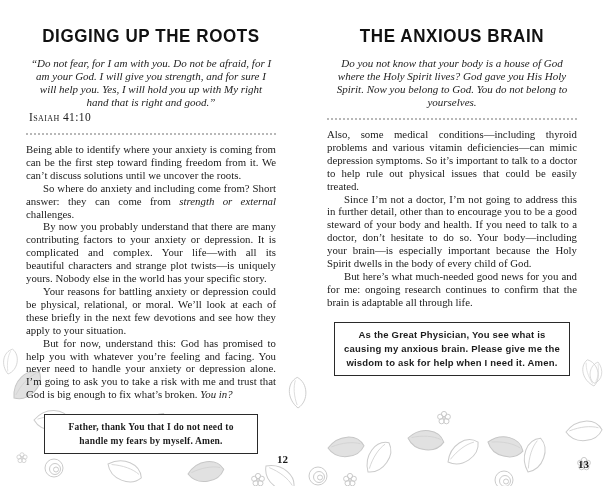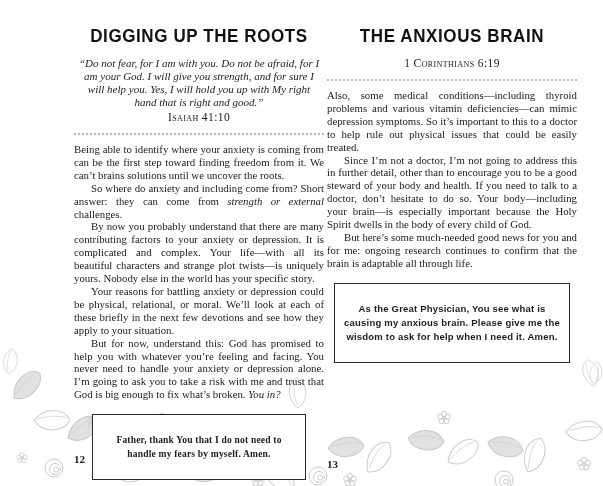--- a/index.html
+++ b/index.html
@@ -9,52 +9,52 @@
     font-family:"Liberation Serif", serif;
     color:#1a1a1a;
   }
   
   .decor{position:absolute;left:0;bottom:0;width:603px;height:140px;z-index:0;}
   .decor .ln{fill:none;stroke:#cbcbcb;stroke-width:1;}
   .decor .fl{fill:#e1e1e1;stroke:#c6c6c6;stroke-width:1;}
   .decor .vein{fill:none;stroke:#d2d2d2;stroke-width:0.8;}
   
   .page{position:absolute;top:0;width:250px;height:486px;z-index:1;}
-  .page-left{left:26px;margin-left:48px;}
+  .page-left{left:26px;}
   .page-right{left:327px;}
   .chapter-title{
     margin:26px 0 0 0;text-align:center;
     font-family:"Liberation Sans", sans-serif;
     font-size:17px;font-weight:800;letter-spacing:0.6px;
     color:#111;transform:scaleY(1.08);transform-origin:top center;
     white-space:nowrap;
   }
   .scripture{
     margin:11px auto 0 auto;width:244px;text-align:center;
     font-style:italic;font-size:11px;line-height:13px;color:#222;
   }
   .scripture-ref{
-    margin-top:2px;text-align:center;font-style:normal;
+    margin-top:2px;text-align:left;font-style:normal;
     font-variant:small-caps;font-size:11.5px;letter-spacing:0.4px;color:#1a1a1a;font-family:Liberation Serif, serif;
   }
   .divider{border:0;border-top:2px dotted #b8b8b8;margin:9px 0 0 0;height:0;}
   .body-text{margin-top:8px;font-size:10.8px;line-height:12.9px;text-align:justify;}
   .body-text p{margin:0;}
   .body-text p + p{text-indent:17px;}
   .body-text em{font-style:italic;}
   .prayer-box{
     margin:13px auto 0 auto;border:1px solid #2a2a2a;background:#ffffff;
-    text-align:center;padding:18px 8px;
+    text-align:center;padding:5px 8px;
     font-family:"Liberation Sans", sans-serif;
     font-weight:bold;font-size:9.5px;line-height:14px;letter-spacing:0.2px;color:#1c1c1c;
   }
   .prayer-box-left{width:196px;font-family:Liberation Serif, serif;}
   .prayer-box-right{width:218px;}
   .page-number{
-    position:absolute;left:0;width:100%;text-align:left;
+    position:absolute;left:12px;width:100%;text-align:right;
     font-weight:bold;font-size:11px;color:#1a1a1a;
   }
   .page-number-left{top:453px;}
   .page-number-right{top:458px;}
 </style>
 </head>
 <body>
 
 <svg class="decor" viewBox="0 0 603 140" aria-hidden="true">
   <defs>
@@ -107,36 +107,36 @@
 </svg>
 
 <div class="page page-left">
   <h1 class="chapter-title">DIGGING UP THE ROOTS</h1>
   <div class="scripture">
     <div>“Do not fear, for I am with you. Do not be afraid, for I am your God. I will give you strength, and for sure I will help you. Yes, I will hold you up with My right hand that is right and good.”</div>
     <div class="scripture-ref">Isaiah 41:10</div>
   </div>
   <hr class="divider">
   <div class="body-text">
-    <p><span>Being able to identify where your anxiety is coming from can be the first step toward finding freedom from it. We can’t brains solutions until we uncover the roots.</span></p>
+    <p><span>Being able to identify where your anxiety is coming from can be the first step toward finding freedom from it. We can’t discuss solutions until we uncover the roots.</span></p>
     <p><span>So where do anxiety and including come from? Short answer: they can come from </span><em>strength or external</em><span> challenges.</span></p>
     <p><span>By now you probably understand that there are many contributing factors to your anxiety or depression. It is complicated and complex. Your life—with all its beautiful characters and strange plot twists—is uniquely yours. Nobody else in the world has your specific story.</span></p>
     <p><span>Your reasons for battling anxiety or depression could be physical, relational, or moral. We’ll look at each of these briefly in the next few devotions and see how they apply to your situation.</span></p>
     <p><span>But for now, understand this: God has promised to help you with whatever you’re feeling and facing. You never need to handle your anxiety or depression alone. I’m going to ask you to take a risk with me and trust that God is big enough to fix what’s broken. </span><em>You in?</em></p>
   </div>
   <div class="prayer-box prayer-box-left">Father, thank You that I do not need to handle my fears by myself. Amen.</div>
   <div class="page-number page-number-left">12</div>
 </div>
 
 <div class="page page-right">
   <h1 class="chapter-title">THE ANXIOUS BRAIN</h1>
   <div class="scripture">
-    <div class="scripture-ref">1 Corinthians 6:19</div>
+    <div>Do you not know that your body is a house of God where the Holy Spirit lives? God gave you His Holy Spirit. Now you belong to God. You do not belong to yourselves.</div>
   </div>
   <hr class="divider">
   <div class="body-text">
-    <p><span>Also, some medical conditions—including thyroid problems and various vitamin deficiencies—can mimic depression symptoms. So it’s important to this to a doctor to help rule out physical issues that could be easily treated.</span></p>
+    <p><span>Also, some medical conditions—including thyroid problems and various vitamin deficiencies—can mimic depression symptoms. So it’s important to talk to a doctor to help rule out physical issues that could be easily treated.</span></p>
     <p><span>Since I’m not a doctor, I’m not going to address this in further detail, other than to encourage you to be a good steward of your body and health. If you need to talk to a doctor, don’t hesitate to do so. Your body—including your brain—is especially important because the Holy Spirit dwells in the body of every child of God.</span></p>
-    <p><span>But here’s some much-needed good news for you and for me: ongoing research continues to confirm that the brain is adaptable all through life.</span></p>
+    <p><span>But here’s what much-needed good news for you and for me: ongoing research continues to confirm that the brain is adaptable all through life.</span></p>
   </div>
   <div class="prayer-box prayer-box-right">As the Great Physician, You see what is causing my anxious brain. Please give me the wisdom to ask for help when I need it. Amen.</div>
   <div class="page-number page-number-right">13</div>
 </div>
 
 </body></html>

